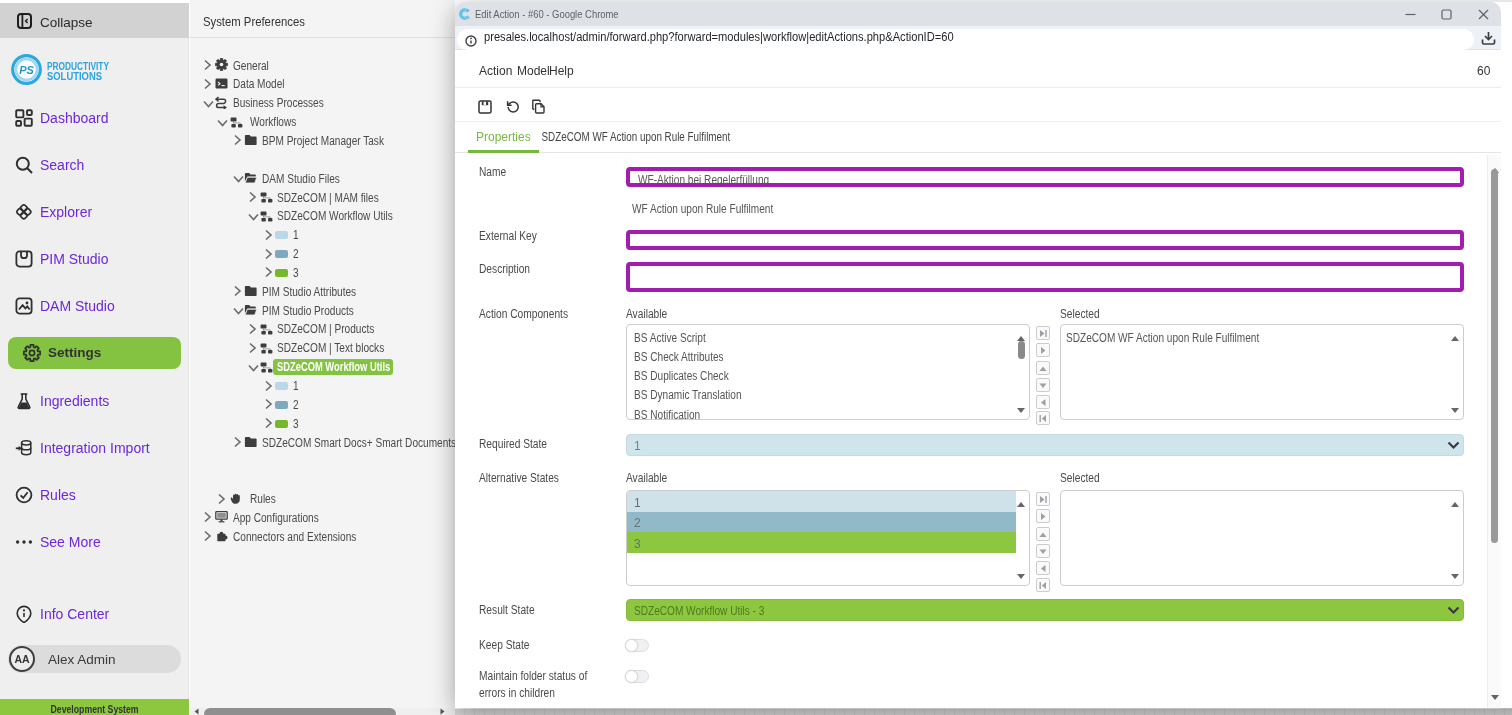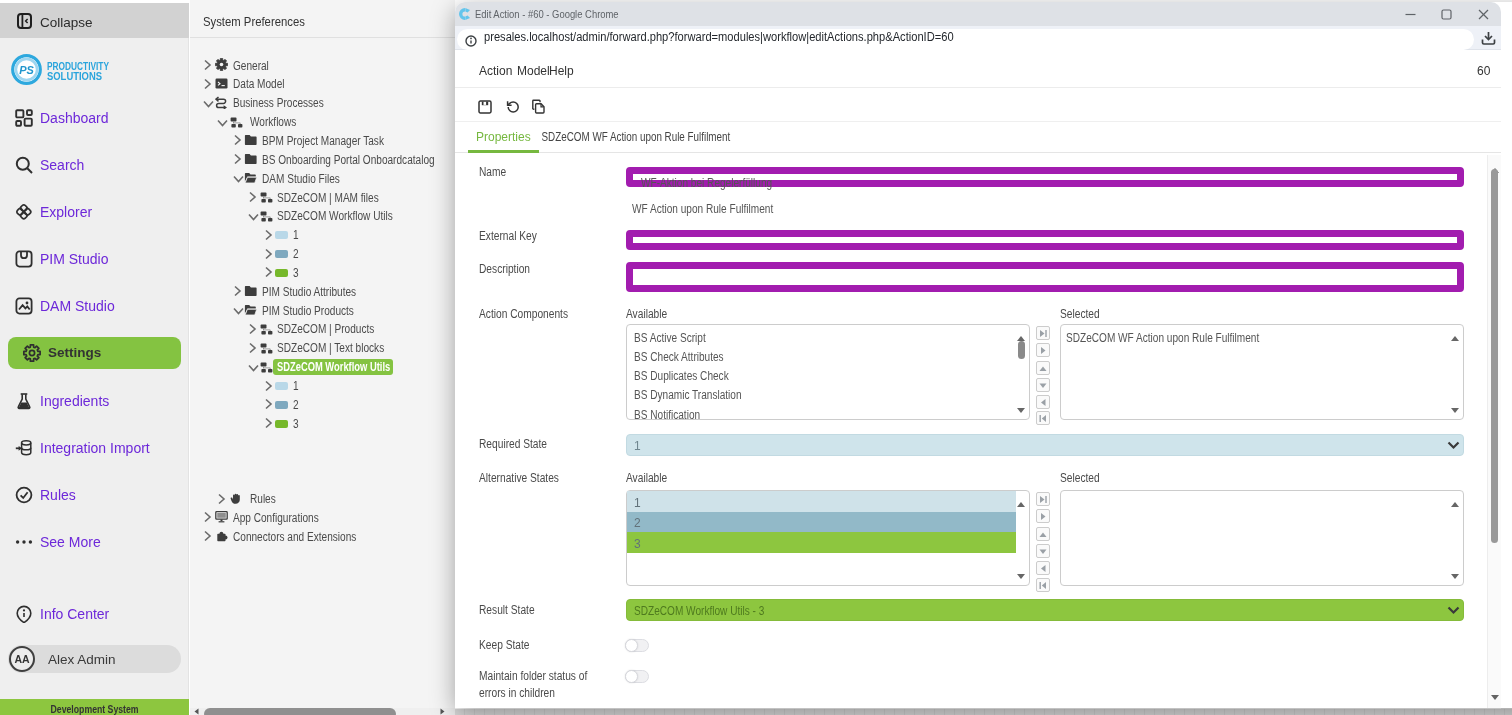--- a/index.html
+++ b/index.html
@@ -52,21 +52,21 @@
 #urltext { position:absolute; left:29px; top:4px; font-size:12.5px; color:#24282d; }
 #dl { position:absolute; left:1026px; top:29px; }
 #menurow { position:absolute; left:0; top:48px; width:1046px; height:38px; border-bottom:1px solid #ececec; font-size:12px; color:#333; }
 #toolrow { position:absolute; left:0; top:86px; width:1046px; height:34px; border-bottom:1px solid #efefef; }
 #tabsrow { position:absolute; left:0; top:120px; width:1046px; height:31px; border-bottom:1px solid #e5e5e5; font-size:12px; }
 #tab1 { position:absolute; left:13px; top:0; height:31px; line-height:30px; padding:0 8px; color:#76b83f; border-bottom:3px solid #76b83f; }
 #tab2 { position:absolute; left:80px; top:0; height:31px; line-height:30px; padding:0 8px; color:#444; }
 #formarea { position:absolute; left:0; top:153px; width:1032px; height:553px; background:#fff; }
 .flabel { position:absolute; font-size:12px; color:#4a4a4a; }
 .collabel { position:absolute; font-size:12px; color:#4a4a4a; }
-.finput { position:absolute; left:171px; width:838px; border:7px solid #a21caf; border-radius:4px; background:#fff; font-size:12px; color:#555; padding-left:8px; }
+.finput { position:absolute; left:171px; width:838px; border:4px solid #a21caf; border-radius:4px; background:#fff; font-size:12px; color:#555; padding-left:8px; }
 .listbox { position:absolute; width:404px; height:96px; border:1px solid #ccc; border-radius:4px; background:#fff; }
 .litem { position:absolute; font-size:12px; color:#555; }
 .midbtn { position:absolute; left:581px; width:14px; height:14px; border:1px solid #ccc; border-radius:2px; background:#fafafa; text-align:center; }
 
 .toggle { position:absolute; left:170px; width:24px; height:13px; border:1px solid #dcdde2; border-radius:7px; background:#f1f1f3; }
 .toggle .knob { position:absolute; left:-1px; top:-1px; width:13px; height:13px; border-radius:50%; background:#fff; border:1px solid #d7d8dd; box-shadow:0 0 2px rgba(0,0,0,0.12); }
 #vscroll { position:absolute; left:1032px; top:153px; width:14px; height:553px; background:#fafafa; border-left:1px solid #ededed; }
 #vthumb { position:absolute; left:3.5px; top:14px; width:7px; height:374px; background:#999; border-radius:3.5px; }
 
 .tlbl { display:inline-block; transform:scaleX(0.84); transform-origin:0 50%; }
@@ -313,33 +313,20 @@
           <path d="M2 1.5 L7 6 L2 10.5" fill="none" stroke="#6b6b6b" stroke-width="1.6"></path>
         </svg>
       </span>
       <span class="ticon" style="left:54px;">
         <svg width="13" height="13" viewBox="0 0 13 13" style="">
           <path d="M0.9 3.4 v-0.6 a0.7 0.7 0 0 1 0.7-0.7 h4 l1.3 1.4 h5 a0.7 0.7 0 0 1 0.7 0.7 v7 a0.7 0.7 0 0 1 -0.7 0.7 H1.6 a0.7 0.7 0 0 1 -0.7-0.7 Z" fill="#3d3d3d"></path>
         </svg>
       </span>
       <span class="tlbl" style="left:72px;">BPM Project Manager Task</span>
     </div>
-<div class="trow" style="left:0;top:150.2px;width:265px;">
-      <span class="chev" style="left:43px;top:3px;">
-        <svg width="9" height="12" viewBox="0 0 9 12" style="">
-          <path d="M2 1.5 L7 6 L2 10.5" fill="none" stroke="#6b6b6b" stroke-width="1.6"></path>
-        </svg>
-      </span>
-      <span class="ticon" style="left:54px;">
-        <svg width="13" height="13" viewBox="0 0 13 13" style="">
-          <path d="M0.9 3.4 v-0.6 a0.7 0.7 0 0 1 0.7-0.7 h4 l1.3 1.4 h5 a0.7 0.7 0 0 1 0.7 0.7 v7 a0.7 0.7 0 0 1 -0.7 0.7 H1.6 a0.7 0.7 0 0 1 -0.7-0.7 Z" fill="#3d3d3d"></path>
-        </svg>
-      </span>
-      <span class="tlbl" style="left:72px;">BS Onboarding Portal Onboardcatalog</span>
-    </div>
 <div class="trow" style="left:0;top:169.1px;width:265px;">
       <span class="chev" style="left:43px;top:4px;">
         <svg width="11" height="12" viewBox="0 0 11 12" style="">
           <path d="M1 3.5 L5.5 8.5 L10 3.5" fill="none" stroke="#6b6b6b" stroke-width="1.6"></path>
         </svg>
       </span>
       <span class="ticon" style="left:54px;">
         <svg width="13" height="13" viewBox="0 0 13 13" style="">
           <path d="M0.9 10.5 V2.8 a0.7 0.7 0 0 1 0.7-0.7 h3.6 l1.3 1.4 h4.6 a0.7 0.7 0 0 1 0.7 0.7 V5.5 H3.4 Z" fill="#3d3d3d"></path>
           <path d="M1.2 11.9 L3.4 6.3 h9.3 l-2 5.6 Z" fill="#3d3d3d" stroke="#f4f4f4" stroke-width="0.7"></path>
@@ -511,20 +498,33 @@
       <span class="tlbl" style="left:103px;">2</span>
     </div>
 <div class="trow" style="left:0;top:414.2px;width:265px;">
       <span class="chev" style="left:74px;top:3px;">
         <svg width="9" height="12" viewBox="0 0 9 12" style="">
           <path d="M2 1.5 L7 6 L2 10.5" fill="none" stroke="#6b6b6b" stroke-width="1.6"></path>
         </svg>
       </span>
       <span class="pill123" style="left:85px;background:#76b82a;"></span>
       <span class="tlbl" style="left:103px;">3</span>
+    </div>
+<div class="trow" style="left:0;top:433.0px;width:265px;">
+      <span class="chev" style="left:43px;top:3px;">
+        <svg width="9" height="12" viewBox="0 0 9 12" style="">
+          <path d="M2 1.5 L7 6 L2 10.5" fill="none" stroke="#6b6b6b" stroke-width="1.6"></path>
+        </svg>
+      </span>
+      <span class="ticon" style="left:54px;">
+        <svg width="13" height="13" viewBox="0 0 13 13" style="">
+          <path d="M0.9 3.4 v-0.6 a0.7 0.7 0 0 1 0.7-0.7 h4 l1.3 1.4 h5 a0.7 0.7 0 0 1 0.7 0.7 v7 a0.7 0.7 0 0 1 -0.7 0.7 H1.6 a0.7 0.7 0 0 1 -0.7-0.7 Z" fill="#3d3d3d"></path>
+        </svg>
+      </span>
+      <span class="tlbl" style="left:72px;">SDZeCOM Smart Docs+ Smart Documents</span>
     </div>
 <div class="trow" style="left:0;top:489.6px;width:265px;">
       <span class="chev" style="left:27px;top:3px;">
         <svg width="9" height="12" viewBox="0 0 9 12" style="">
           <path d="M2 1.5 L7 6 L2 10.5" fill="none" stroke="#6b6b6b" stroke-width="1.6"></path>
         </svg>
       </span>
       <span class="ticon" style="left:40px;">
         <svg width="13" height="13" viewBox="0 0 13 13" style="">
           <path d="M3 7.5 V3.4 a0.85 0.85 0 0 1 1.7 0 V2.6 a0.85 0.85 0 0 1 1.7 0 v0.2 a0.85 0.85 0 0 1 1.7 0 v1 a0.85 0.85 0 0 1 1.7 0 v3.7 a4.1 4.1 0 0 1 -4.2 4.3 c-2.3 0 -3.3 -1.2 -4.1 -2.9 L0.7 6.8 a0.95 0.95 0 0 1 1.6 -1 Z" fill="#3d3d3d"></path>

